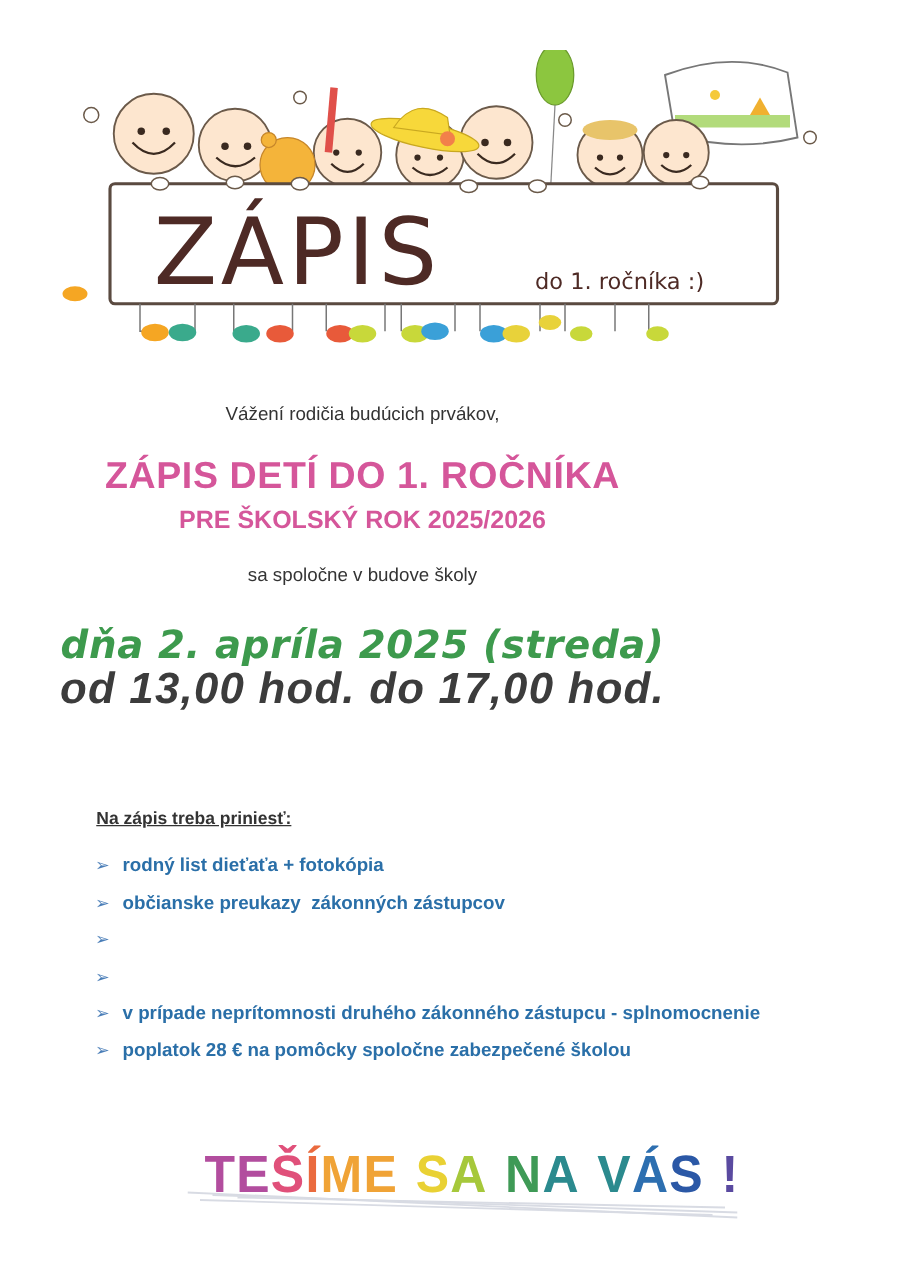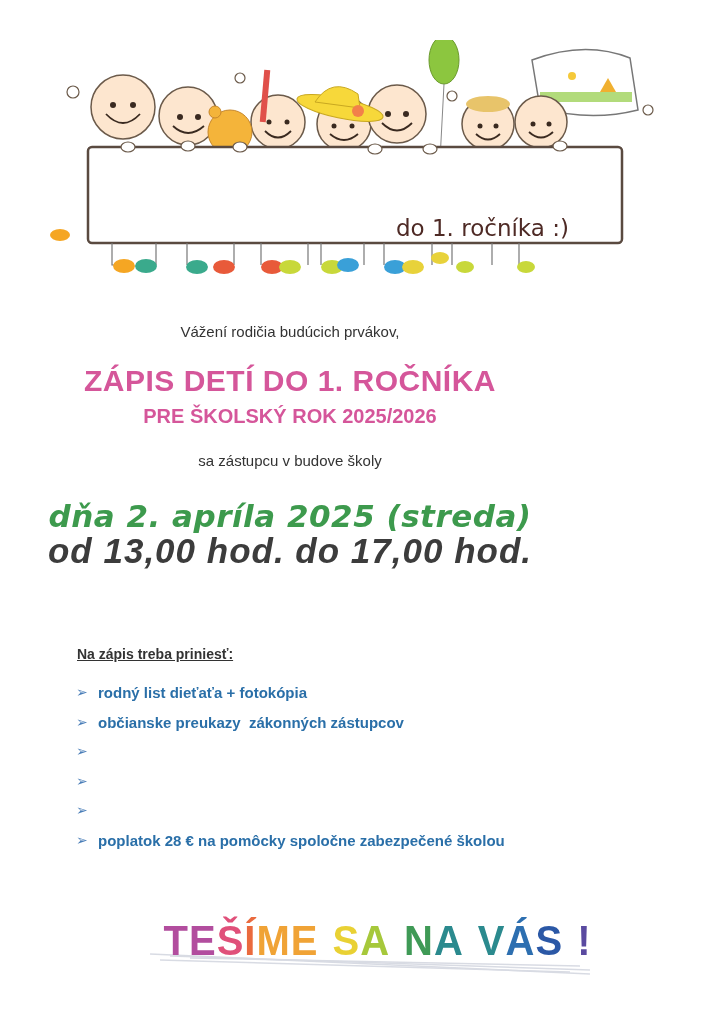--- a/index.html
+++ b/index.html
@@ -3,21 +3,21 @@
 <meta charset="utf-8">
 <style>
   html, body { margin: 0; padding: 0; background: #ffffff; }
   body { width: 725px; height: 1024px; position: relative; overflow: hidden; font-family: "Liberation Sans", sans-serif; }
   .abs { position: absolute; }
 
   
   #banner { left: 40px; top: 40px; width: 640px; height: 250px; }
   #banner svg { position: absolute; left: 0; top: 0; }
   .sign-title { position: absolute; left: 83px; top: 125px; font-family: "DejaVu Sans", sans-serif; font-size: 74px; color: #4e2a25; letter-spacing: 3px; line-height: 1; }
-  .sign-sub { position: absolute; left: 356px; top: 177px; font-family: "DejaVu Sans", sans-serif; font-size: 23px; color: #4e2a25; line-height: 1; }
+  .sign-sub { position: absolute; left: 388px; top: 177px; font-family: "DejaVu Sans", sans-serif; font-size: 18px; color: #4e2a25; line-height: 1; }
 
   .center { left: 0; width: 580px; text-align: center; }
   .greeting { top: 323px; font-size: 15px; color: #333333; }
   .title1 { top: 364px; font-size: 30px; font-weight: bold; color: #d5569a; letter-spacing: 0.5px; }
   .title2 { top: 405px; font-size: 20px; font-weight: bold; color: #d5569a; }
   .venue { top: 452px; font-size: 15px; color: #333333; }
   .date { top: 498px; font-family: "DejaVu Sans", sans-serif; font-size: 31px; font-weight: bold; font-style: italic; color: #3d9a4d; letter-spacing: 0.5px; }
   .time { top: 531px; font-family: Liberation Sans, sans-serif; font-size: 35px; font-weight: bold; font-style: italic; color: #3c3c3c; letter-spacing: 1px; }
 
   .req-heading { left: 53px; top: 646px; font-size: 14px; font-weight: bold; color: #333333; text-decoration: underline; margin-left: 24px; }
@@ -136,27 +136,28 @@
       <ellipse cx="250" cy="227" rx="11" ry="7" fill="#c8d83a"></ellipse>
       <ellipse cx="292" cy="227" rx="11" ry="7" fill="#c8d83a"></ellipse>
       <ellipse cx="308" cy="225" rx="11" ry="7" fill="#3aa0d8"></ellipse>
       <ellipse cx="355" cy="227" rx="11" ry="7" fill="#3aa0d8"></ellipse>
       <ellipse cx="373" cy="227" rx="11" ry="7" fill="#e8d23a"></ellipse>
       <ellipse cx="400" cy="218" rx="9" ry="6" fill="#e8d23a"></ellipse>
       <ellipse cx="425" cy="227" rx="9" ry="6" fill="#c8d83a"></ellipse>
       <ellipse cx="486" cy="227" rx="9" ry="6" fill="#c8d83a"></ellipse>
     </g>
   </svg>
+  <div class="sign-title">ZÁPIS</div>
   <div class="sign-sub">do 1. ročníka :)</div>
 </div>
 
 <div class="abs center greeting">Vážení rodičia budúcich prvákov,</div>
 <div class="abs center title1">ZÁPIS DETÍ DO 1. ROČNÍKA</div>
 <div class="abs center title2">PRE ŠKOLSKÝ ROK 2025/2026</div>
-<div class="abs center venue">sa zástupcu v budove školy</div>
+<div class="abs center venue">sa spoločne v budove školy</div>
 <div class="abs center date">dňa 2. apríla 2025 (streda)</div>
 <div class="abs center time">od 13,00 hod. do 17,00 hod.</div>
 
 <div class="abs req-heading">Na zápis treba priniesť:</div>
 
 <ul class="abs req-list">
   <li>
       <span class="bullet">➢</span>
       <span>rodný list dieťaťa + fotokópia</span>
     </li>
@@ -165,20 +166,21 @@
       <span style="white-space:pre">občianske preukazy  zákonných zástupcov</span>
     </li>
   <li>
       <span class="bullet">➢</span>
     </li>
   <li>
       <span class="bullet">➢</span>
     </li>
   <li>
       <span class="bullet">➢</span>
+      <span>v prípade neprítomnosti druhého zákonného zástupcu - splnomocnenie</span>
     </li>
   <li>
       <span class="bullet">➢</span>
       <span>poplatok 28 € na pomôcky spoločne zabezpečené školou</span>
     </li>
 </ul>
 
 <svg class="shadow" viewBox="0 0 440 24">
   <g stroke="#c8ccd8" stroke-width="1.5" opacity="0.7">
     <line x1="0" y1="2" x2="440" y2="22"></line>

